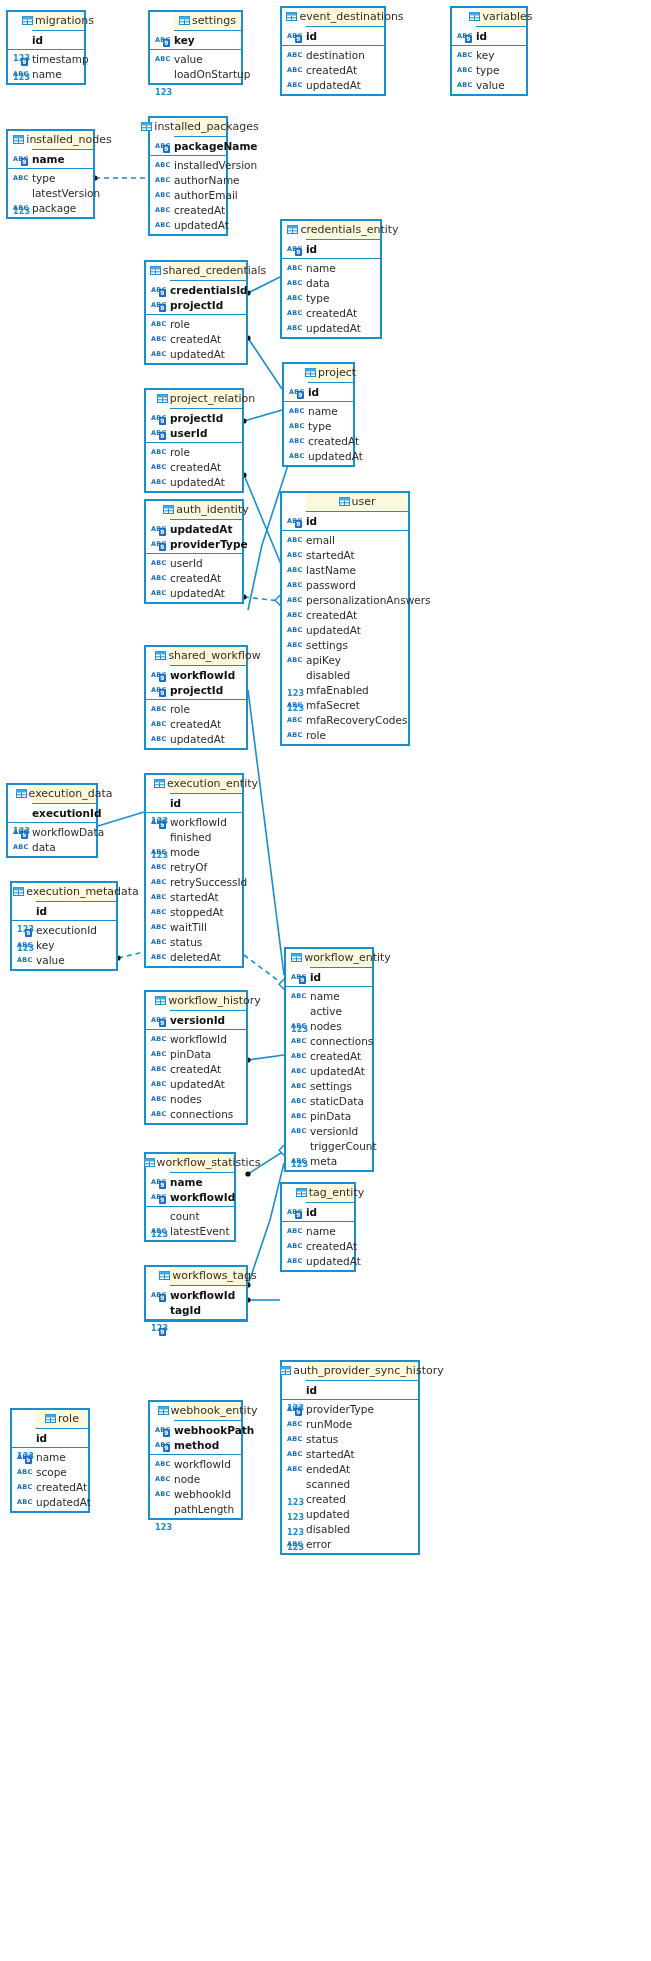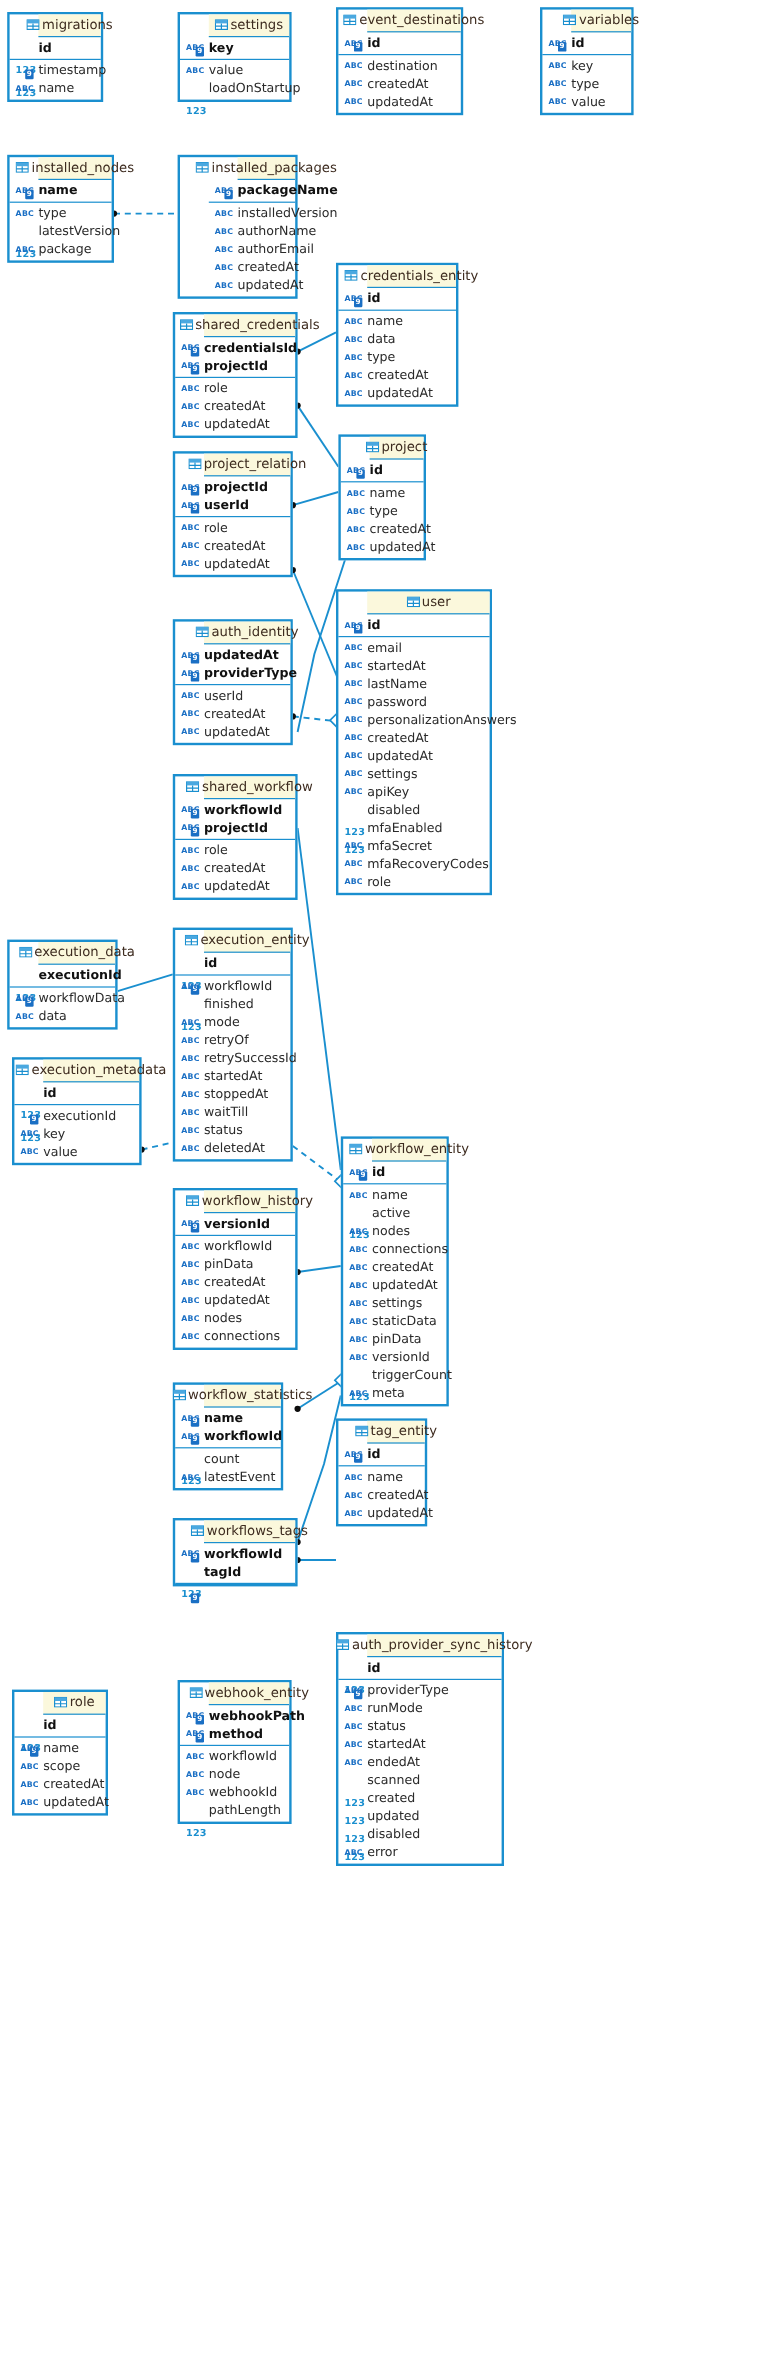--- a/index.html
+++ b/index.html
@@ -239,21 +239,21 @@
           <div class="col">
             <span class="type-tag">ABC</span>
             <span class="col-name">type</span>
           </div>
           <div class="col">
             <span class="type-tag">ABC</span>
             <span class="col-name">value</span>
           </div>
         </div>
       </div>
-      <div class="entity" style="left: 148px; top: 129px; width: 100px; padding-left: 24px;">
+      <div class="entity" style="left: 148px; top: 116px; width: 80px;">
         <div class="entity-header">
           <svg width="11" height="9" viewBox="0 0 11 9" class="tbl-icon">
             <rect x="0.5" y="0.5" width="10" height="8" fill="#ffffff" stroke="#1a8fcf"></rect>
             <rect x="0.5" y="0.5" width="10" height="3" fill="#4aa8e0" stroke="none"></rect>
             <line x1="5.5" y1="3.5" x2="5.5" y2="8.5" stroke="#1a8fcf"></line>
             <line x1="0.5" y1="5.8" x2="10.5" y2="5.8" stroke="#1a8fcf"></line>
           </svg>
           <span class="entity-title">installed_packages</span>
         </div>
         <div class="pk-group">
@@ -418,21 +418,21 @@
           <div class="col">
             <span class="type-tag">ABC</span>
             <span class="col-name">createdAt</span>
           </div>
           <div class="col">
             <span class="type-tag">ABC</span>
             <span class="col-name">updatedAt</span>
           </div>
         </div>
       </div>
-      <div class="entity" style="left: 144px; top: 376px; width: 100px;">
+      <div class="entity" style="left: 144px; top: 388px; width: 100px;">
         <div class="entity-header">
           <svg width="11" height="9" viewBox="0 0 11 9" class="tbl-icon">
             <rect x="0.5" y="0.5" width="10" height="8" fill="#ffffff" stroke="#1a8fcf"></rect>
             <rect x="0.5" y="0.5" width="10" height="3" fill="#4aa8e0" stroke="none"></rect>
             <line x1="5.5" y1="3.5" x2="5.5" y2="8.5" stroke="#1a8fcf"></line>
             <line x1="0.5" y1="5.8" x2="10.5" y2="5.8" stroke="#1a8fcf"></line>
           </svg>
           <span class="entity-title">project_relation</span>
         </div>
         <div class="pk-group">
@@ -528,21 +528,21 @@
           <div class="col">
             <span class="type-tag">ABC</span>
             <span class="col-name">mfaRecoveryCodes</span>
           </div>
           <div class="col">
             <span class="type-tag">ABC</span>
             <span class="col-name">role</span>
           </div>
         </div>
       </div>
-      <div class="entity" style="left: 144px; top: 516px; width: 100px;">
+      <div class="entity" style="left: 144px; top: 499px; width: 100px;">
         <div class="entity-header">
           <svg width="11" height="9" viewBox="0 0 11 9" class="tbl-icon">
             <rect x="0.5" y="0.5" width="10" height="8" fill="#ffffff" stroke="#1a8fcf"></rect>
             <rect x="0.5" y="0.5" width="10" height="3" fill="#4aa8e0" stroke="none"></rect>
             <line x1="5.5" y1="3.5" x2="5.5" y2="8.5" stroke="#1a8fcf"></line>
             <line x1="0.5" y1="5.8" x2="10.5" y2="5.8" stroke="#1a8fcf"></line>
           </svg>
           <span class="entity-title">auth_identity</span>
         </div>
         <div class="pk-group">

